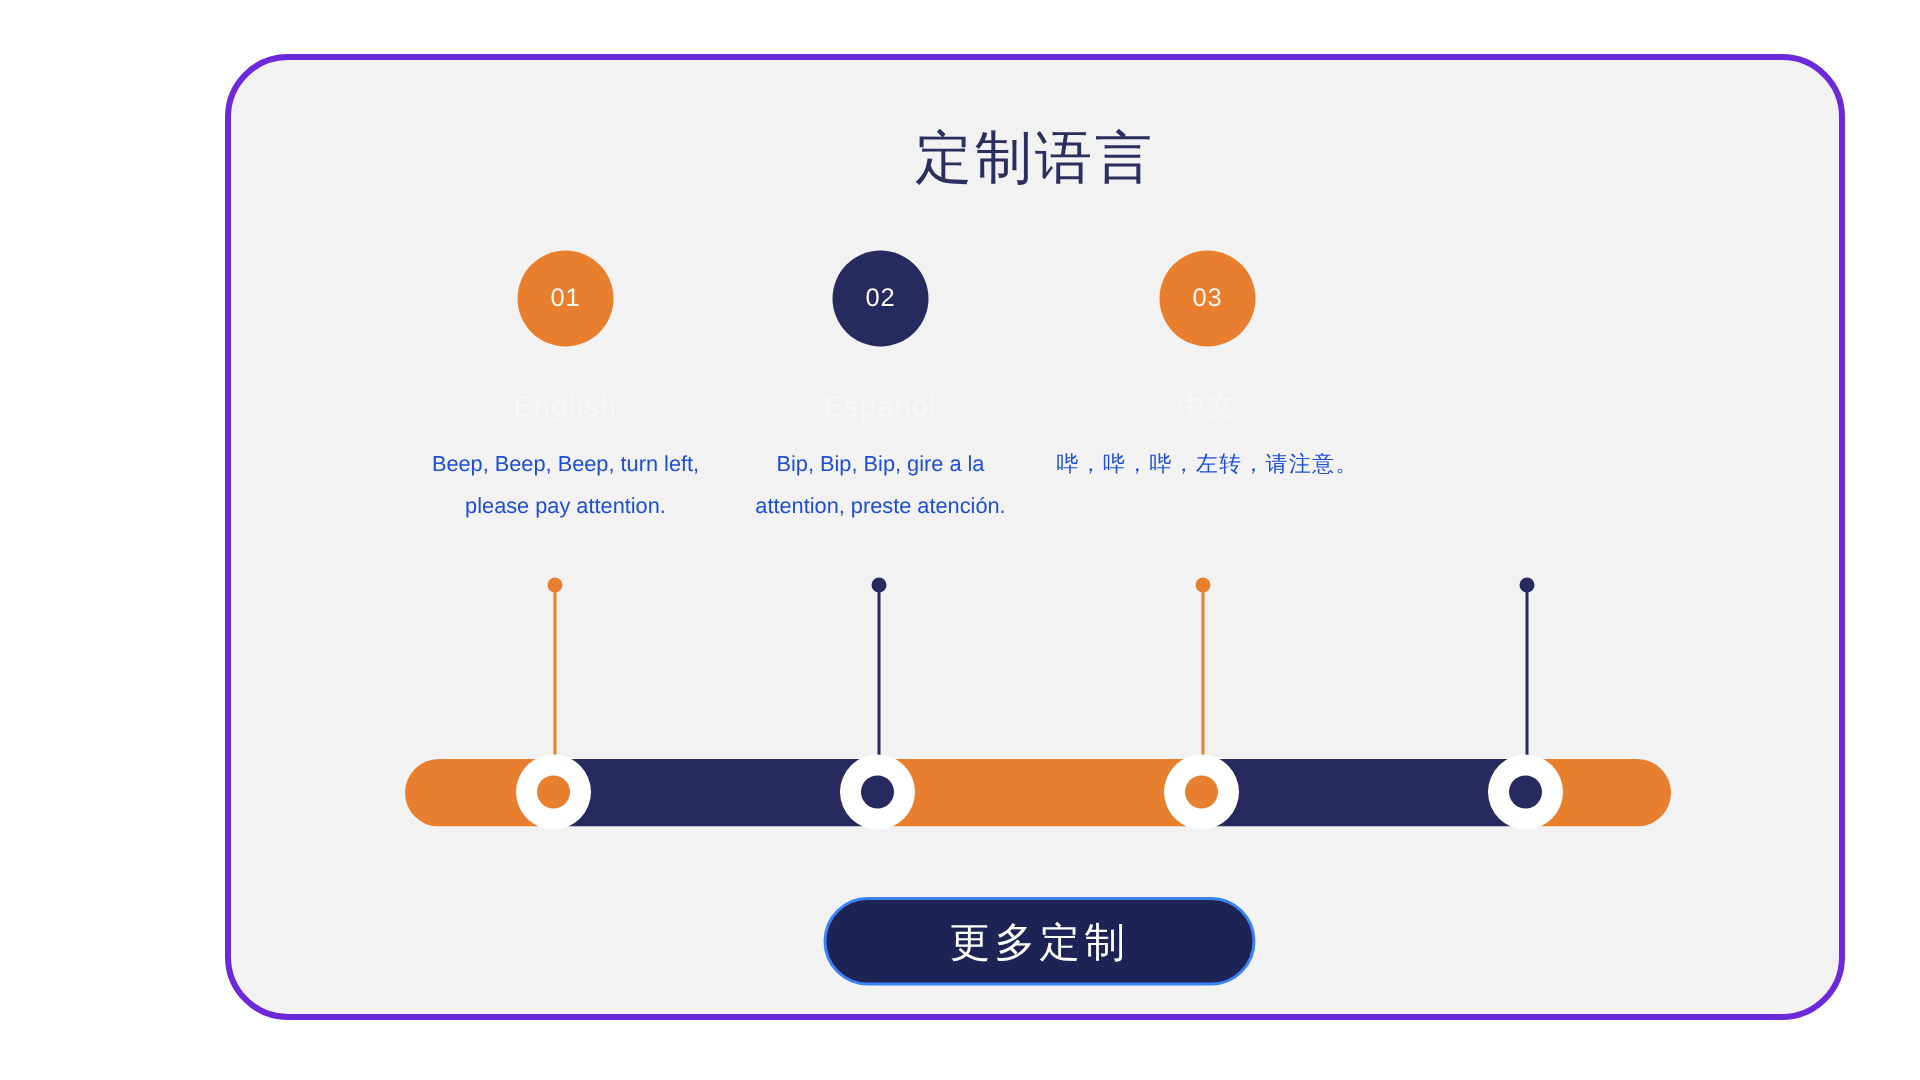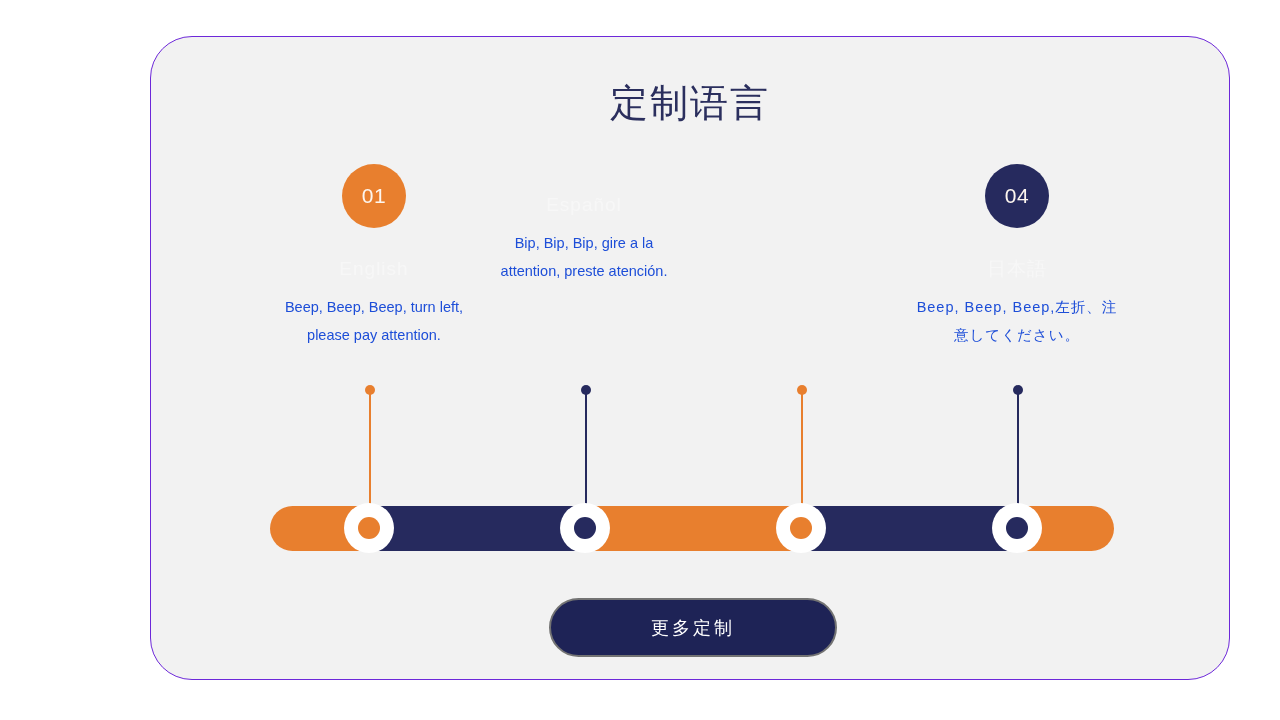--- a/index.html
+++ b/index.html
@@ -21,21 +21,21 @@
   }
 
   
   .card {
     position: absolute;
     left: 150px;
     top: 36px;
     width: 1080px;
     height: 644px;
     background: #f2f2f2;
-    border: 1px solid #6d28d9;
+    border: 4px solid #6d28d9;
     border-radius: 42px;
     box-sizing: border-box;
   }
 
   
   .title {
     position: absolute;
     left: 0;
     top: 44px;
     width: 100%;
@@ -69,21 +69,21 @@
 
   .badge {
     width: 64px;
     height: 64px;
     border-radius: 50%;
     margin: 0 auto;
     display: flex;
     align-items: center;
     justify-content: center;
     color: #fdf6ef;
-    font-size: 21px;
+    font-size: 17px;
     letter-spacing: 0.5px;
   }
   .badge.orange { background: #e87f2e; }
   .badge.navy   { background: #262a5e; }
 
   .lang-label {
     margin-top: 31px;
     font-size: 19px;
     color: #f7f7f7;
     letter-spacing: 1px;
@@ -161,23 +161,23 @@
 
   
   .cta {
     position: absolute;
     left: 549px;
     top: 598px;
     width: 288px;
     height: 59px;
     border-radius: 30px;
     background: #1e2356;
-    border: 2px solid #737373;
+    border: 2px solid #3b82f6;
     color: #ffffff;
-    font-size: 18px;
+    font-size: 27px;
     letter-spacing: 3px;
     display: flex;
     align-items: center;
     justify-content: center;
     box-sizing: border-box;
     cursor: pointer;
     font-family: Liberation Sans, sans-serif;
   }
 </style>
 </head>
@@ -191,30 +191,31 @@
 
     <div class="columns">
 
       <div class="col col-0">
         <div class="badge orange">01</div>
         <div class="lang-label">English</div>
         <div class="desc">Beep, Beep, Beep, turn left, please pay attention.</div>
       </div>
 
       <div class="col col-1">
+        <div class="badge navy">02</div>
         <div class="lang-label">Español</div>
         <div class="desc">Bip, Bip, Bip, gire a la attention, preste atención.</div>
       </div>
 
-
-      <div class="col col-3">
-        <div class="badge navy">04</div>
-        <div class="lang-label">日本語</div>
-        <div class="desc cjk">Beep, Beep, Beep,左折、注意してください。</div>
+      <div class="col col-2">
+        <div class="badge orange">03</div>
+        <div class="lang-label">中文</div>
+        <div class="desc cjk">哔，哔，哔，左转，请注意。</div>
       </div>
+
 
     </div>
   </div>
 
   <div class="pin orange" style="left:369px; top:389px; height:130px;">
     <div class="knob"></div>
     <div class="stem"></div>
   </div>
   <div class="pin navy" style="left:585px; top:389px; height:130px;">
     <div class="knob"></div>

